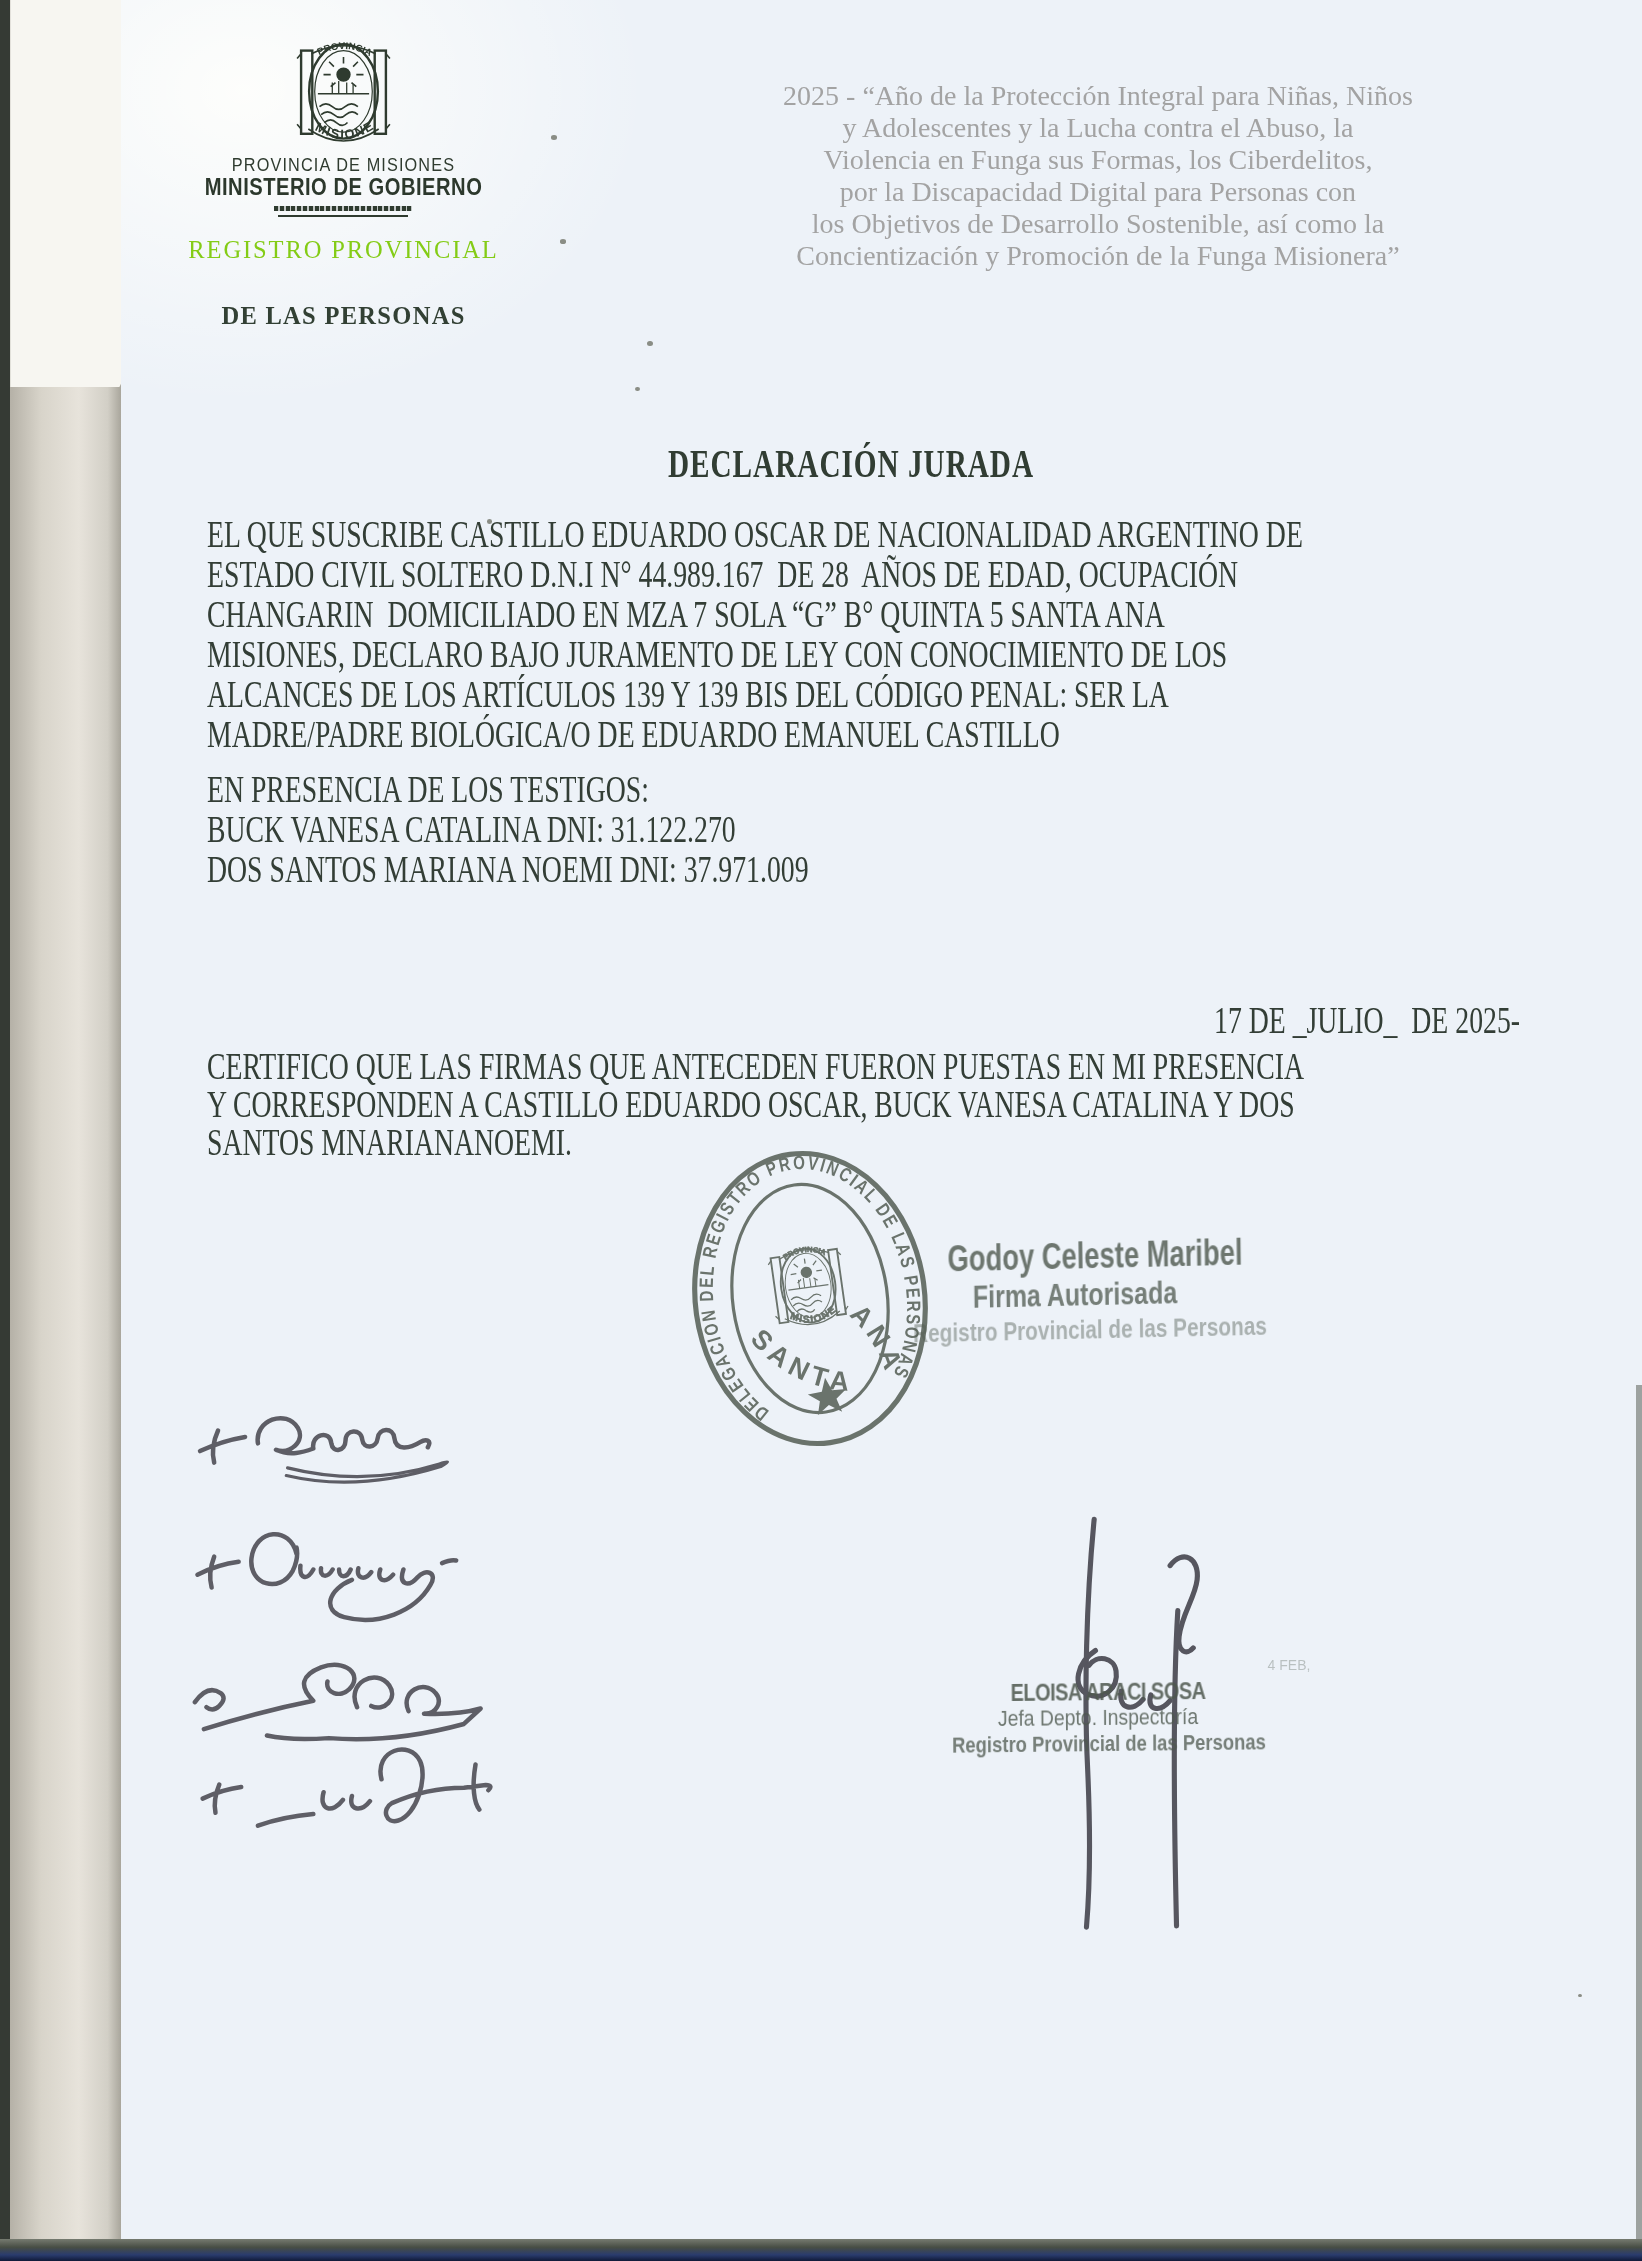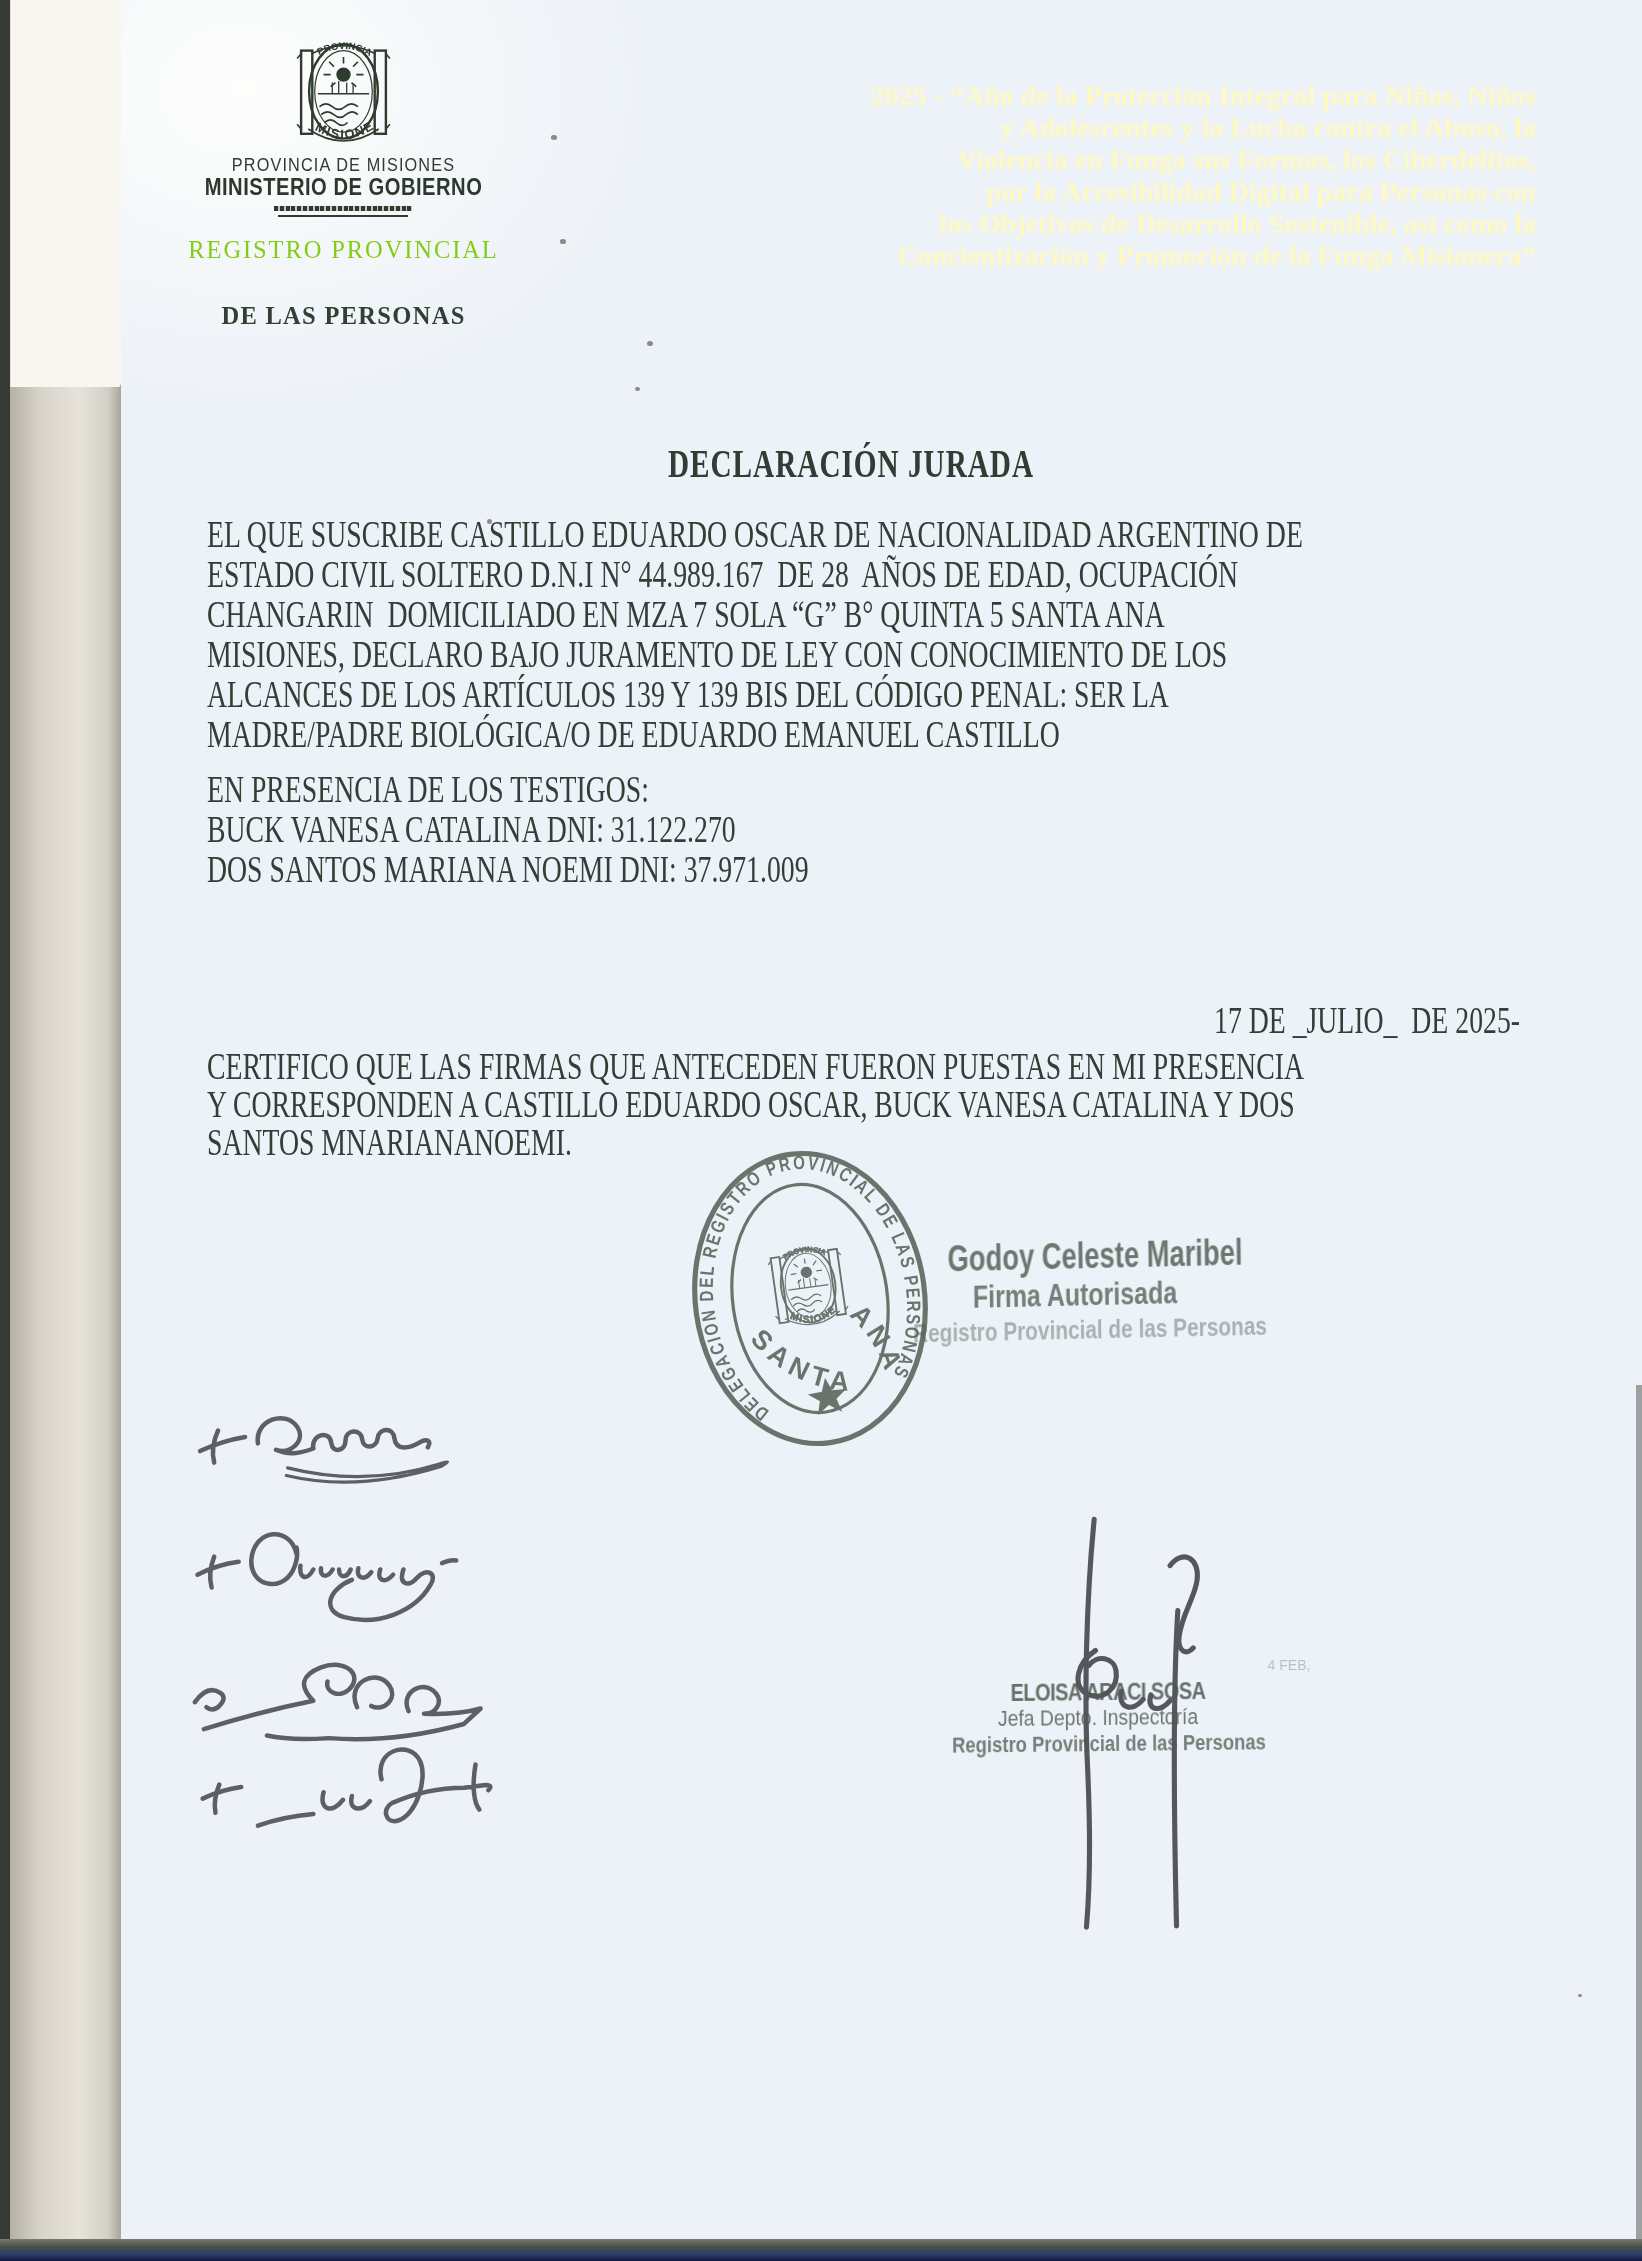--- a/index.html
+++ b/index.html
@@ -21,22 +21,22 @@
   #org-line1{left:150px;top:154px;width:387px;font-family:"Liberation Sans",sans-serif;
       font-size:18.7px;letter-spacing:1.3px;transform:scaleX(.87);transform-origin:50% 50%;color:#2f3b2f;}
   #org-line2{left:150px;top:173px;width:387px;font-family:"Liberation Sans",sans-serif;font-weight:bold;
       font-size:24px;letter-spacing:0.6px;transform:scaleX(.84);transform-origin:50% 50%;color:#2c382c;}
   #rule-thick{position:absolute;left:274px;top:206px;width:138px;height:4.5px;
       background:repeating-linear-gradient(90deg,#2f3b2f 0 3.9px,rgba(47,59,47,.25) 3.9px 5.8px);}
   #rule-thin{position:absolute;left:278px;top:215px;width:130px;height:1.9px;background:#2f3b2f;}
   #org-line3{left:150px;top:236px;width:387px;font-size:24.5px;letter-spacing:1.9px;color:#84cc16;}
   #org-line4{left:150px;top:262px;width:387px;font-size:24.5px;font-weight:bold;letter-spacing:1.3px;color:#324034;margin-top:40px;}
 
-  #quote{position:absolute;left:660px;top:80px;width:876px;text-align:right;
-      font-weight:bold;font-size:28px;line-height:32px;color:#fef9c3;}
+  #quote{position:absolute;left:660px;top:80px;width:876px;text-align:center;
+      font-weight:normal;font-size:28px;line-height:32px;color:#a3a3a3;}
   #quote .qline{white-space:pre;}
 
   #doc-title{position:absolute;left:207px;top:441px;width:1288px;text-align:center;
       font-weight:bold;font-size:39px;letter-spacing:1.3px;color:#313d33;
       transform:scaleX(.75);transform-origin:50% 50%;}
 
   .docblock{position:absolute;font-size:37px;line-height:40px;color:#333e36;
       transform:scaleX(.75);transform-origin:0 0;}
   .docblock .line{white-space:pre;}
   #body-par{left:207px;top:515px;}
@@ -117,21 +117,21 @@
   <div class="hline" id="org-line2">MINISTERIO DE GOBIERNO</div>
   <div id="rule-thick"></div>
   <div id="rule-thin"></div>
   <div class="hline" id="org-line3">REGISTRO PROVINCIAL</div>
   <div class="hline" id="org-line4">DE LAS PERSONAS</div>
 
   <div id="quote">
     <div class="qline">2025 - “Año de la Protección Integral para Niñas, Niños</div>
     <div class="qline">y Adolescentes y la Lucha contra el Abuso, la</div>
     <div class="qline">Violencia en Funga sus Formas, los Ciberdelitos,</div>
-    <div class="qline">por la Accesibilidad Digital para Personas con</div>
+    <div class="qline">por la Discapacidad Digital para Personas con</div>
     <div class="qline">los Objetivos de Desarrollo Sostenible, así como la</div>
     <div class="qline">Concientización y Promoción de la Funga Misionera”</div>
   </div>
 
   <div id="doc-title">DECLARACIÓN JURADA</div>
 
   <div class="docblock" id="body-par">
     <div class="line">EL QUE SUSCRIBE CASTILLO EDUARDO OSCAR DE NACIONALIDAD ARGENTINO DE</div>
     <div class="line">ESTADO CIVIL SOLTERO D.N.I N° 44.989.167  DE 28  AÑOS DE EDAD, OCUPACIÓN</div>
     <div class="line">CHANGARIN  DOMICILIADO EN MZA 7 SOLA “G” B° QUINTA 5 SANTA ANA</div>

